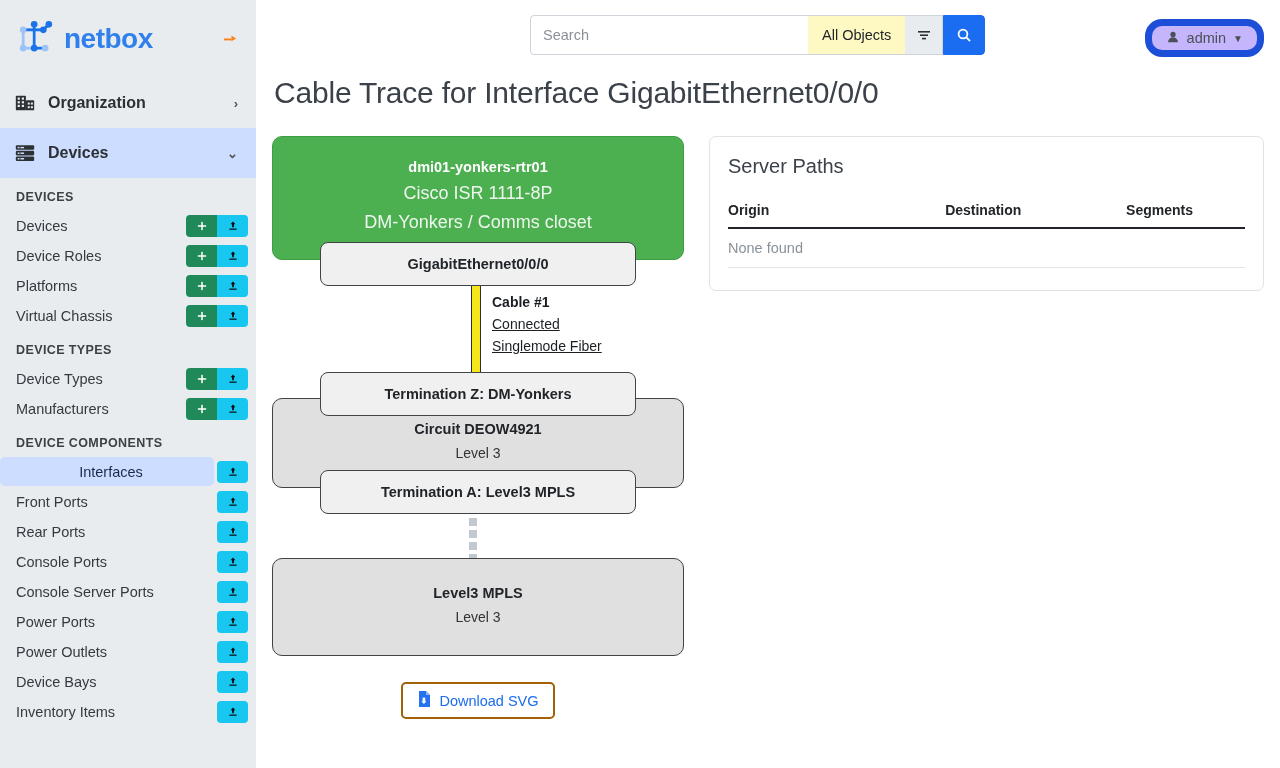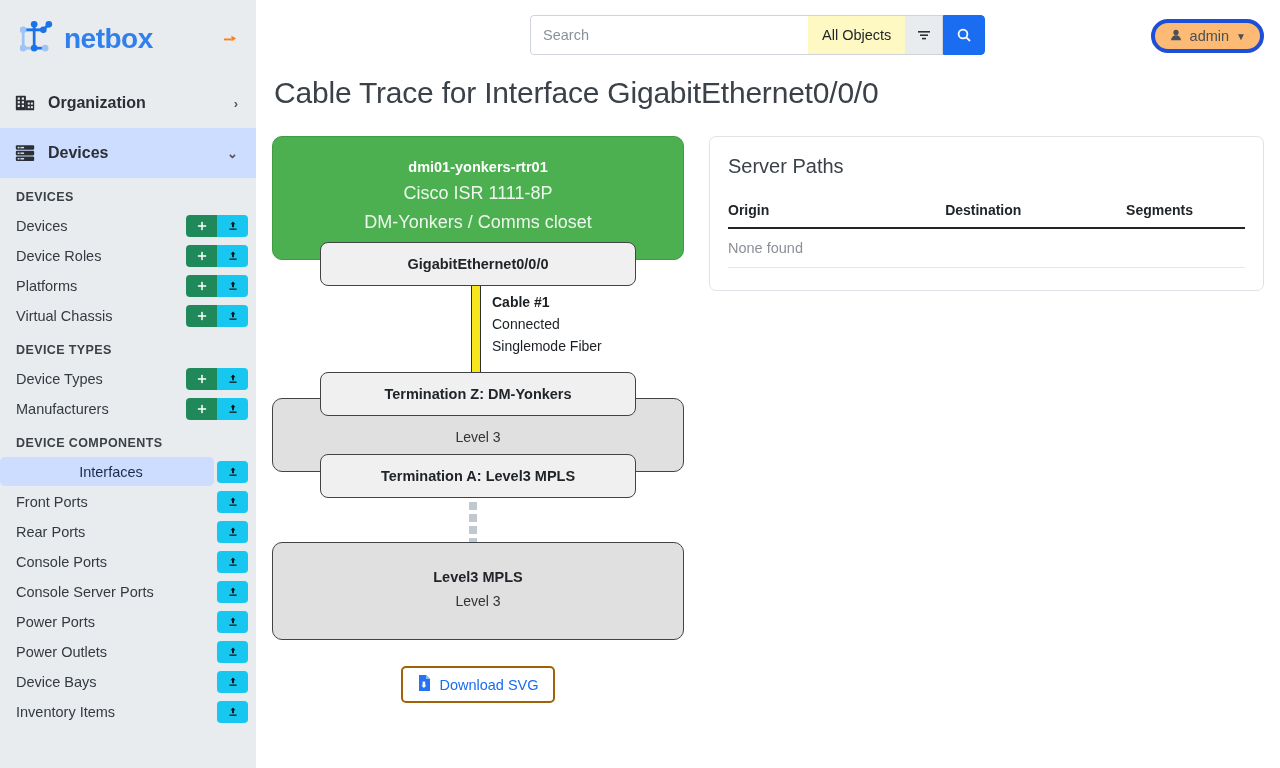--- a/index.html
+++ b/index.html
@@ -92,23 +92,23 @@
   }
   .search-btn {
     display: flex; align-items: center; justify-content: center; width: 42px;
     background: #1a6cf0; cursor: pointer; border: 1px solid #1a6cf0;
     border-radius: 0 4px 4px 0;
   }
   .search-btn svg, .filter-btn svg { width: 16px; height: 16px; }
   .user-btn {
     position: absolute; right: 16px; top: 19px;
     display: flex; align-items: center; gap: 7px;
-    height: 34px; padding: 12px 14px; border: 4px solid #1d4ed8;
+    height: 34px; padding: 12px 14px; border: 7px solid #1d4ed8;
     border-radius: 17px; font-size: 14.5px; color: #495057;
-    cursor: pointer; background: #fdba74;
+    cursor: pointer; background: #c4b5fd;
   }
   .user-btn .caret { font-size: 10px; }
 
   .page-title {
     font-size: 30px; font-weight: 400; color: #3a4149;
     padding: 6px 0 0 18px; margin-bottom: 26px; letter-spacing: -0.2px;
   }
 
   .content-row { display: flex; padding: 0 16px; }
   .trace-col { width: 412px; flex: 0 0 412px; position: relative; }
@@ -142,21 +142,21 @@
   .node.provider .n-title { font-weight: 700; font-size: 14.5px; color: #212529; }
   .node.provider .n-sub { font-size: 14px; color: #333; margin-top: 8px; }
 
   .cable-seg { position: relative; height: 104px; }
   .cable-line {
     position: absolute; left: 199px; top: 0; width: 10px; height: 104px;
     background: #f7e61d; border-left: 1px solid #2b3035; border-right: 1px solid #2b3035;
   }
   .cable-label { position: absolute; left: 220px; top: 8px; text-align: left; }
   .cable-label .cl-1 { font-size: 14px; font-weight: 700; color: #1b1f23; }
-  .cable-label .cl-2 { font-size: 14px; color: #1b1f23; margin-top: 6px; }
+  .cable-label .cl-2 { font-size: 14px; color: #1b1f23; margin-top: 6px; text-decoration: underline; }
 
   .dotted-seg { height: 44px; position: relative; }
   .dotted-seg .dot {
     position: absolute; left: 197px; width: 8px; height: 8px; background: #c2c8cf;
   }
 
   .dl-btn-wrap { display: flex; justify-content: center; margin-top: 26px; }
   .dl-btn {
     display: inline-flex; align-items: center; gap: 8px;
     border: 2px solid #a16207; border-radius: 5px; background: #fff;
@@ -528,20 +528,21 @@
           <div class="cable-label">
             <div class="cl-1">Cable #1</div>
             <div class="cl-2">Connected</div>
             <div class="cl-2">Singlemode Fiber</div>
           </div>
         </div>
 
         <div class="node term">Termination Z: DM-Yonkers</div>
 
         <div class="node circuit">
+          <div class="n-title">Circuit DEOW4921</div>
           <div class="n-sub">Level 3</div>
         </div>
 
         <div class="node term">Termination A: Level3 MPLS</div>
 
         <div class="dotted-seg">
           <span class="dot" style="top:4px"></span>
           <span class="dot" style="top:16px"></span>
           <span class="dot" style="top:28px"></span>
           <span class="dot" style="top:40px"></span>

